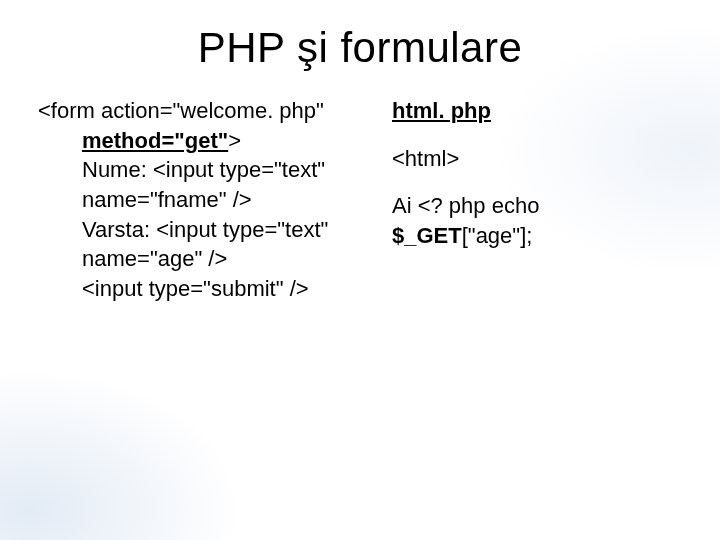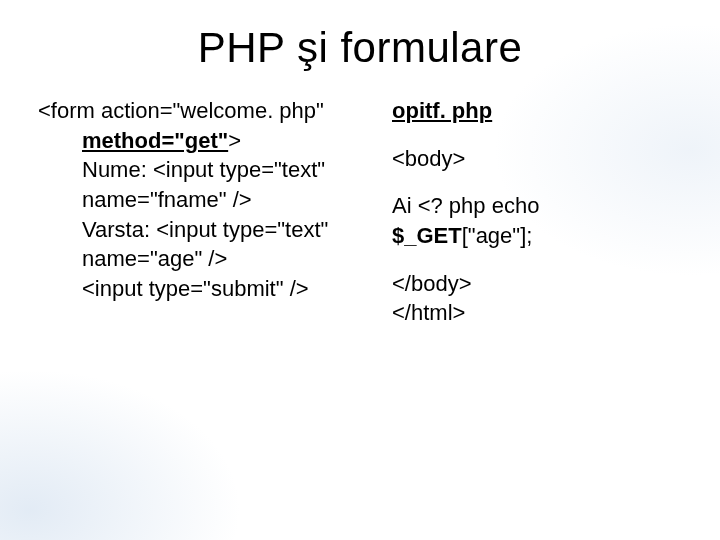--- a/index.html
+++ b/index.html
@@ -73,34 +73,30 @@
       </span>
       <span class="indent">Nume: &lt;input type="text"</span>
       <span class="indent">name="fname" /&gt;</span>
       <span class="indent">Varsta: &lt;input type="text"</span>
       <span class="indent">name="age" /&gt;</span>
       <span class="indent">&lt;input type="submit" /&gt;</span>
     </div>
 
     <div class="col-right">
       <div class="para">
-        <span class="bu">opitf. php</span>
+        <span class="bu">html. php</span>
       </div>
 
       <div class="para">
-        <div>&lt;body&gt;</div>
+        <div>&lt;html&gt;</div>
       </div>
 
 
       <div class="para">
         <div>
           <span>Ai &lt;? php echo </span><span class="b">$_GET</span><span>["age"];</span>
         </div>
       </div>
 
-      <div class="para">
-        <div>&lt;/body&gt;</div>
-        <div>&lt;/html&gt;</div>
-      </div>
     </div>
 
   </div>
 </div>
 
 </body></html>

